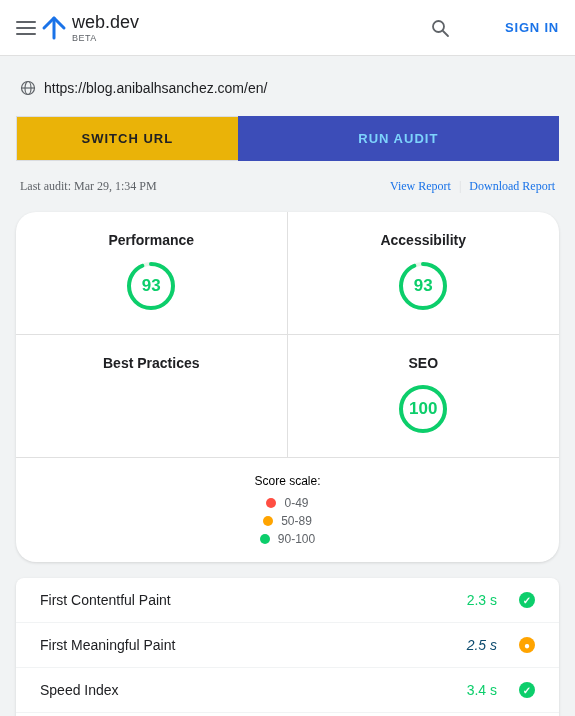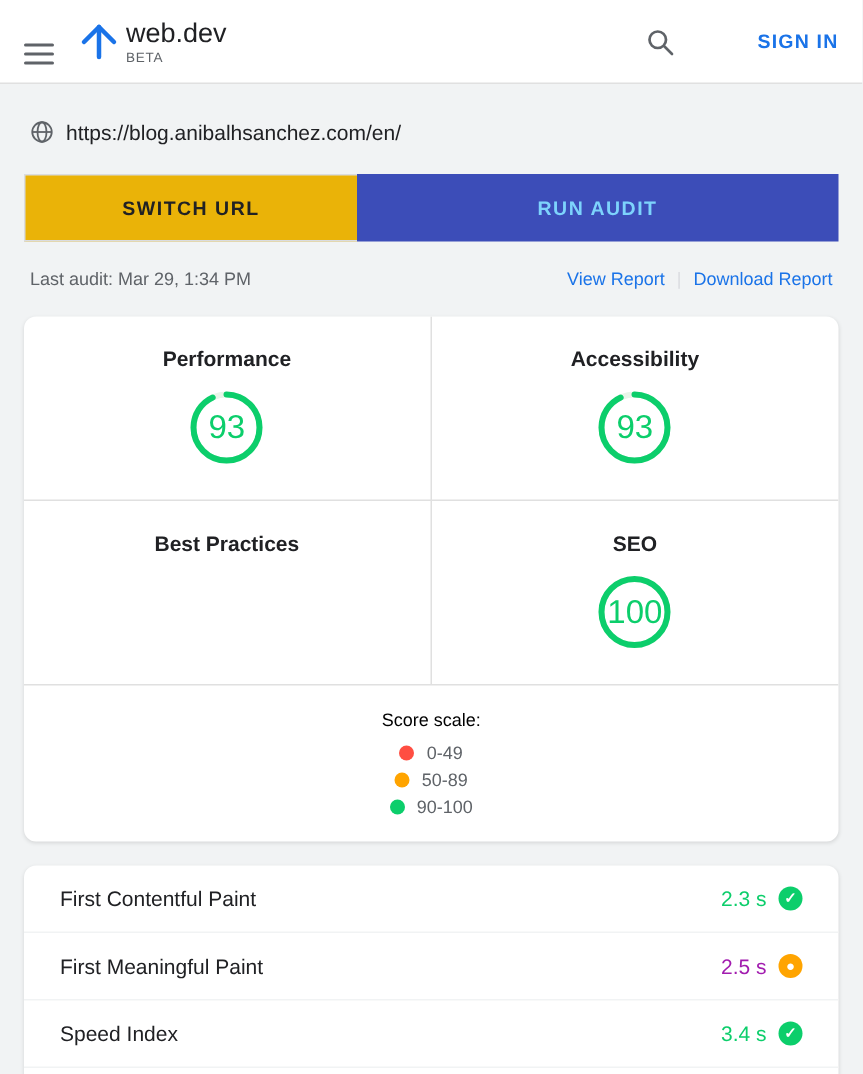--- a/index.html
+++ b/index.html
@@ -17,22 +17,22 @@
       background: #fff;
       display: flex;
       align-items: center;
       justify-content: space-between;
       padding: 0 16px;
       height: 56px;
       border-bottom: 1px solid #e0e0e0;
     }
     .header-left {
       display: flex;
-      align-items: flex-end;
-      gap: 16px;
+      align-items: center;
+      gap: 4px;
     }
     .hamburger-icon {
       display: flex;
       flex-direction: column;
       gap: 4px;
       cursor: pointer;
     }
     .hamburger-icon span {
       display: block;
       width: 20px;
@@ -128,39 +128,40 @@
     }
 
     
     .last-audit-row {
       display: flex;
       justify-content: space-between;
       align-items: center;
       font-size: 12px;
       color: #5f6368;
       padding: 2px 4px;
+      font-family: Liberation Serif, serif;
     }
     .last-audit-links {
       display: flex;
       gap: 8px;
       align-items: center;
     }
     .audit-link {
       color: #1a73e8;
       cursor: pointer;
       text-decoration: none;
     }
     .divider-text {
       color: #dadce0;
     }
 
     
     .score-card {
       background: #fff;
-      border-radius: 8px;
+      border-radius: 20px;
       box-shadow: 0 1px 3px rgba(0,0,0,0.12);
       overflow: hidden;
     }
 
     .scores-grid {
       display: grid;
       grid-template-columns: 1fr 1fr;
     }
     .score-cell {
       padding: 20px 16px;
@@ -190,22 +191,22 @@
       height: 56px;
     }
     .circle-score svg {
       transform: rotate(-90deg);
     }
     .circle-score .score-number {
       position: absolute;
       top: 50%;
       left: 50%;
       transform: translate(-50%, -50%);
-      font-size: 22px;
-      font-weight: 400;
+      font-size: 17px;
+      font-weight: 700;
       color: #0cce6b;
     }
 
     
     .score-legend {
       padding: 16px;
       border-top: 1px solid #e0e0e0;
       display: flex;
       flex-direction: column;
       align-items: center;
@@ -247,29 +248,29 @@
     .metric-row:last-child {
       border-bottom: none;
     }
     .metric-name {
       font-size: 14px;
       color: #202124;
     }
     .metric-value-group {
       display: flex;
       align-items: center;
-      gap: 8px;
+      gap: 22px;
       text-align: right;
     }
     .metric-value {
       font-size: 14px;
       font-weight: 500;
     }
     .metric-green { color: #0cce6b; }
-    .metric-orange { color: #a21caf; }
+    .metric-orange { color: #0c4a6e; font-style: italic; }
     .metric-icon-circle {
       width: 16px;
       height: 16px;
       border-radius: 50%;
       display: flex;
       align-items: center;
       justify-content: center;
       font-size: 10px;
       color: #fff;
       font-weight: bold;

